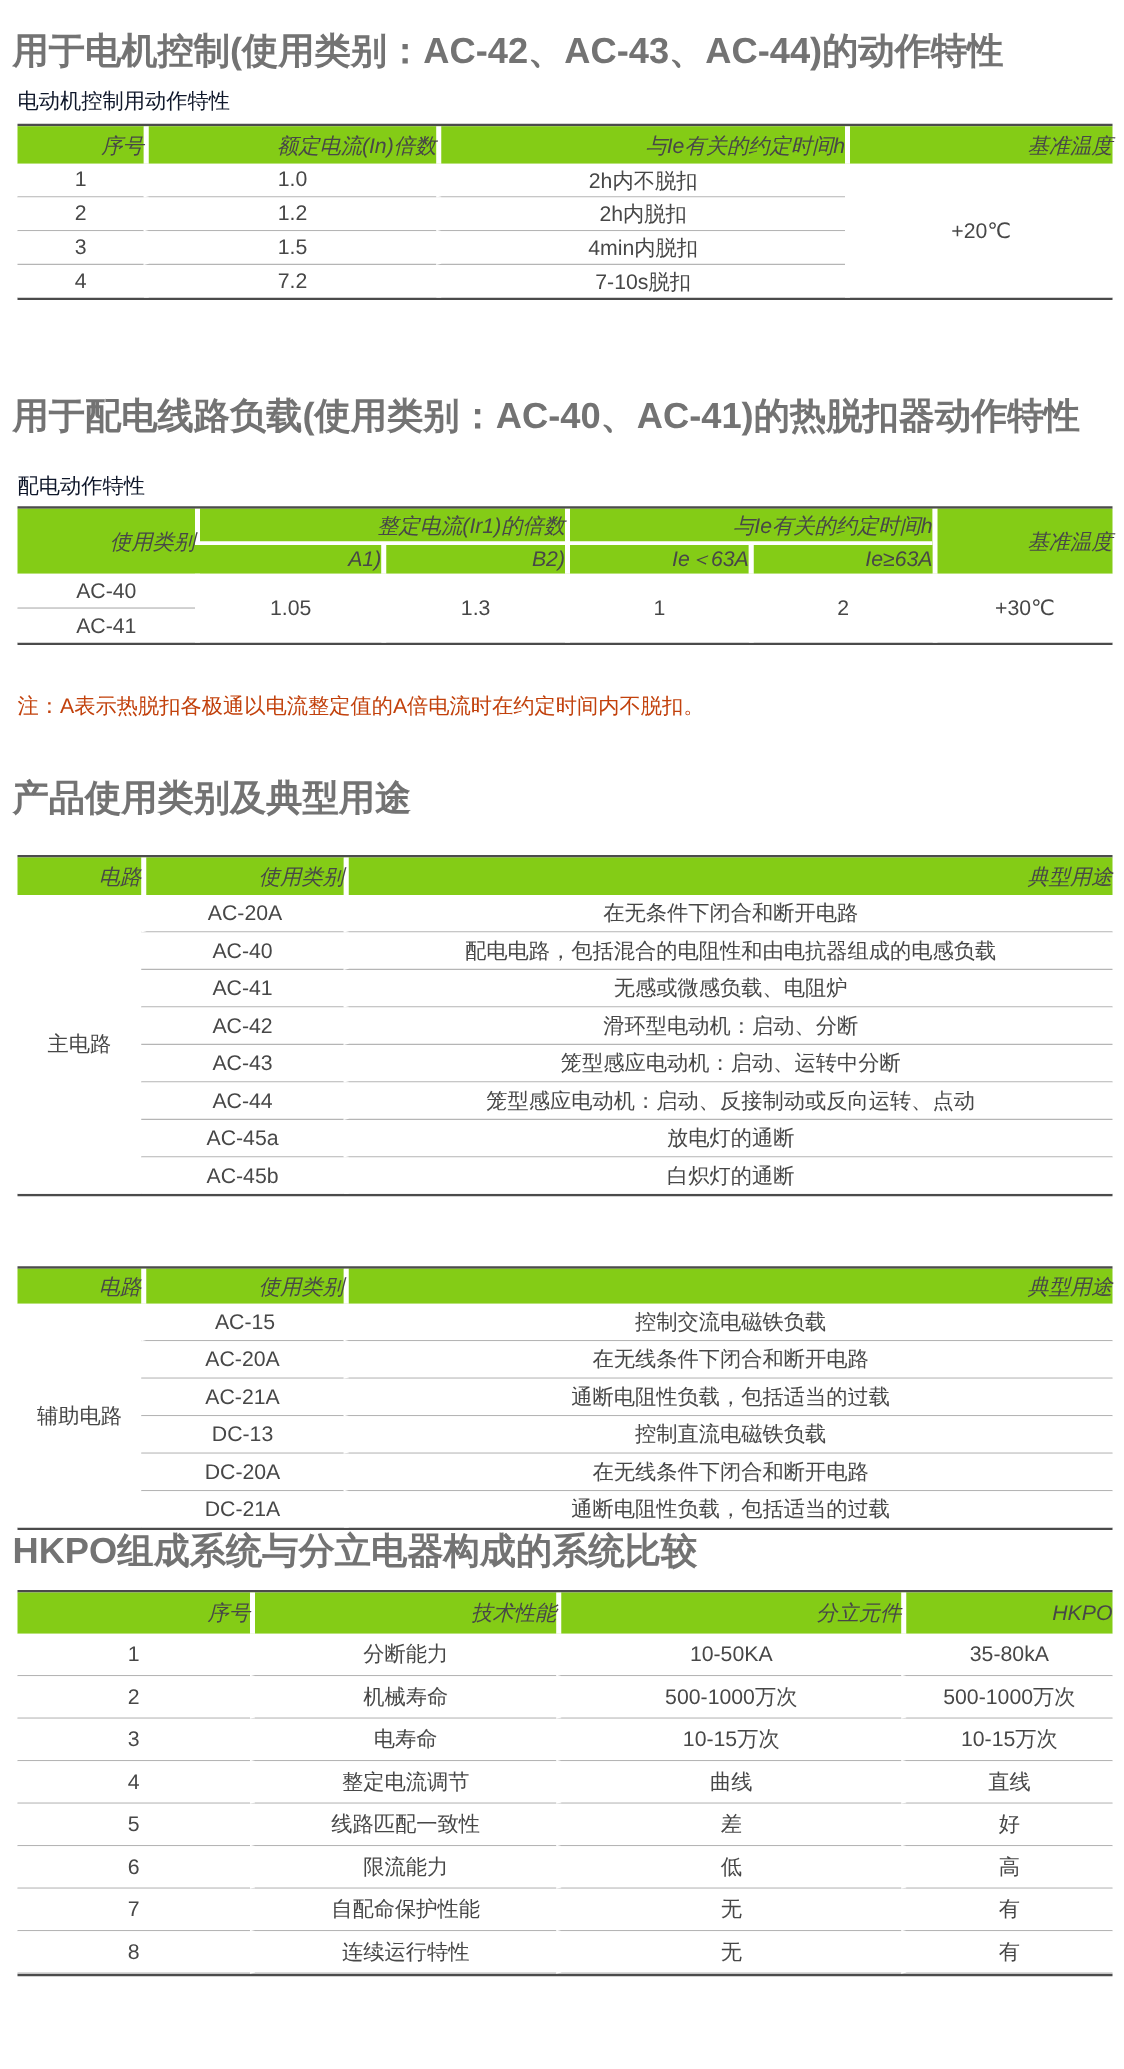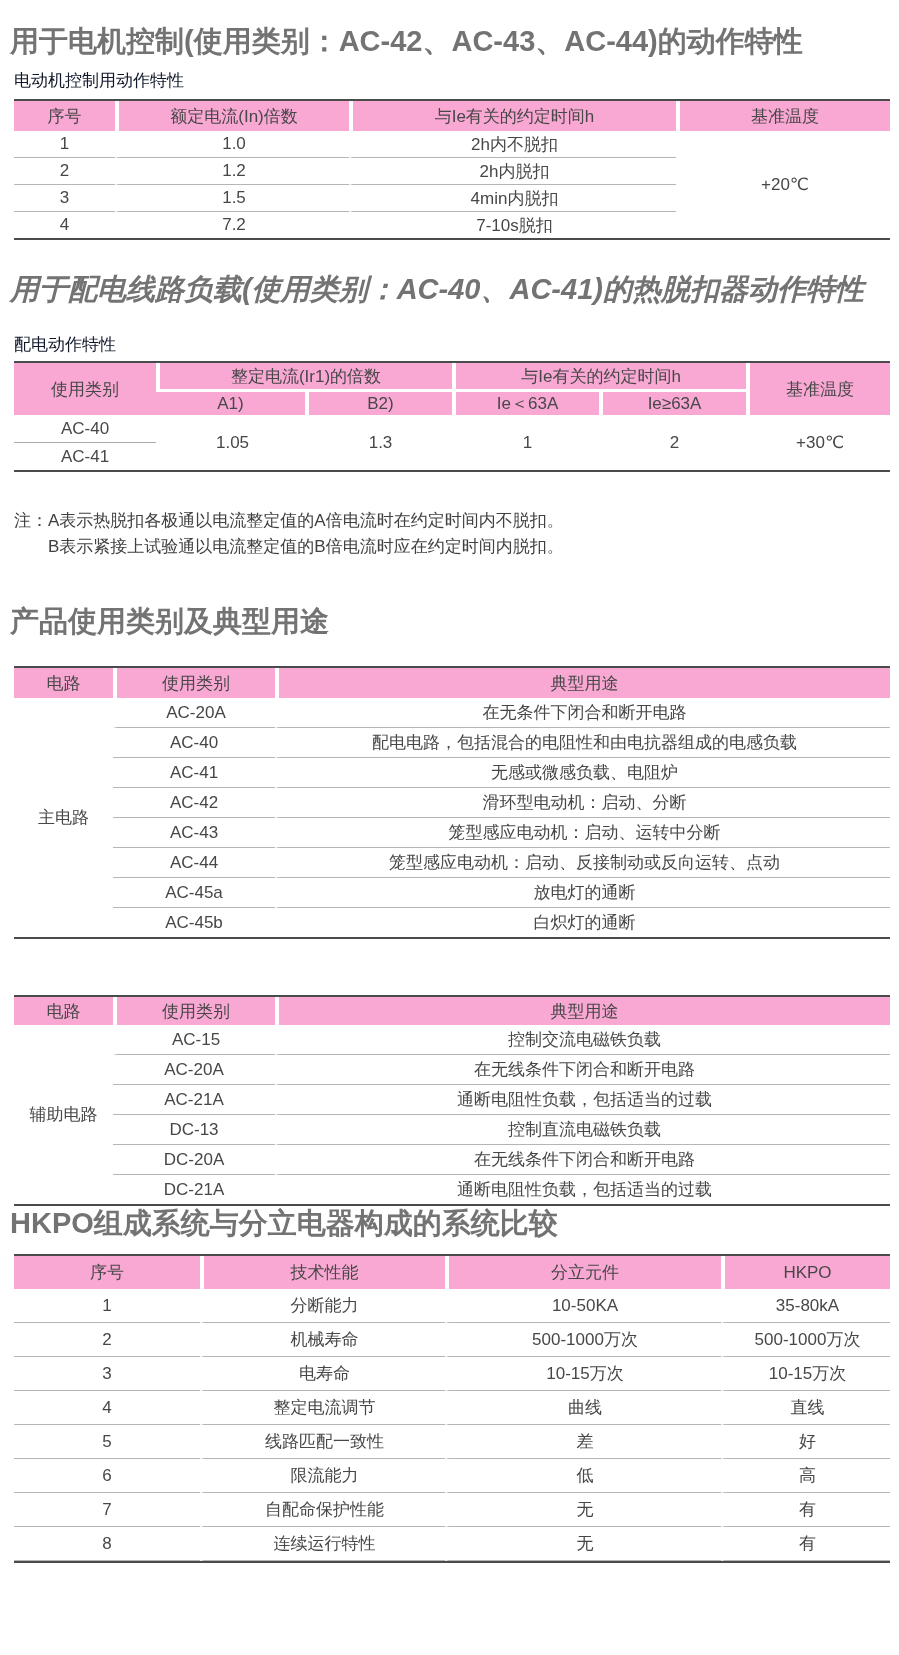--- a/index.html
+++ b/index.html
@@ -6,54 +6,55 @@
   body{
     width:899px;height:1655px;overflow:hidden;
     font-family:"Liberation Sans","DejaVu Sans",sans-serif;
     color:#474747;
   }
   .sec-title{
     font-size:29px;font-weight:bold;color:#737373;
     margin:0 0 0 10px;line-height:34px;letter-spacing:0;
   }
   .t1-title{margin-top:24px;}
-  .t2-title{margin-top:32px;font-style:italic;}
+  .t2-title{margin-top:76px;}
   .t3-title{margin-top:44px;}
   .t4-title{}
   .subtitle{
     font-size:17px;color:#0f172a;margin:12px 0 8px 14px;line-height:21px;
   }
   .subtitle2{margin-top:28px;margin-bottom:6px;}
   table.t{
     border-collapse:separate;border-spacing:0;table-layout:fixed;
     margin-left:14px;width:876px;
     border-top:2px solid #4b4b4b;border-bottom:2px solid #4b4b4b;
     font-size:17px;color:#474747;
   }
   table.t th{
-    background:#f9a8d4;font-weight:normal;text-align:center;vertical-align:middle;
+    background:#84cc16;font-weight:normal;text-align:right;vertical-align:middle;
     padding:0;
+    font-style:italic;
   }
   table.t td{
     text-align:center;vertical-align:middle;padding:0;background:#ffffff;
   }
   table.t th + th, table.t td + td{border-left:4px solid #ffffff;}
   .sep{border-bottom:1px solid #b5b5b5;}
   
   .tbl1 th{height:30px;}
   .tbl1 td{height:26px;}
   
   .tbl2{border-bottom:1px solid #9e9e9e;}
   .tbl2 th.grp{height:26px;border-bottom:3px solid #ffffff;}
   .tbl2 th.sub{height:16px;}
   .tbl2 td{height:27px;}
   .tbl2 td.u1{border-bottom:1px solid #aaaaaa;}
   .shift-right{padding-left:40px;white-space:nowrap;margin-top:40px;}
   .note{
-    margin:36px 0 0 14px;font-size:17px;color:#404040;line-height:26px;
+    margin:36px 0 0 14px;font-size:17px;color:#c2410c;line-height:26px;
   }
   .note .cont{padding-left:34px;}
   
   .tbl3{margin-top:28px;}
   .tbl3 th{height:30px;}
   .tbl3 td{height:29px;}
   .tbl4{margin-top:56px;}
   .tbl4 th{height:28px;}
   .tbl4 td{height:29px;}
   
@@ -143,21 +144,20 @@
       <td rowspan="2">+30℃</td>
     </tr>
     <tr>
       <td>AC-41</td>
     </tr>
   </tbody>
 </table>
 
 <div class="note">
   <div>注：A表示热脱扣各极通以电流整定值的A倍电流时在约定时间内不脱扣。</div>
-  <div class="cont">B表示紧接上试验通以电流整定值的B倍电流时应在约定时间内脱扣。</div>
 </div>
 
 <h1 class="sec-title t3-title">产品使用类别及典型用途</h1>
 
 <table class="t tbl3">
   <colgroup>
       <col style="width:99px">
       <col style="width:162px">
       <col>
     </colgroup>

